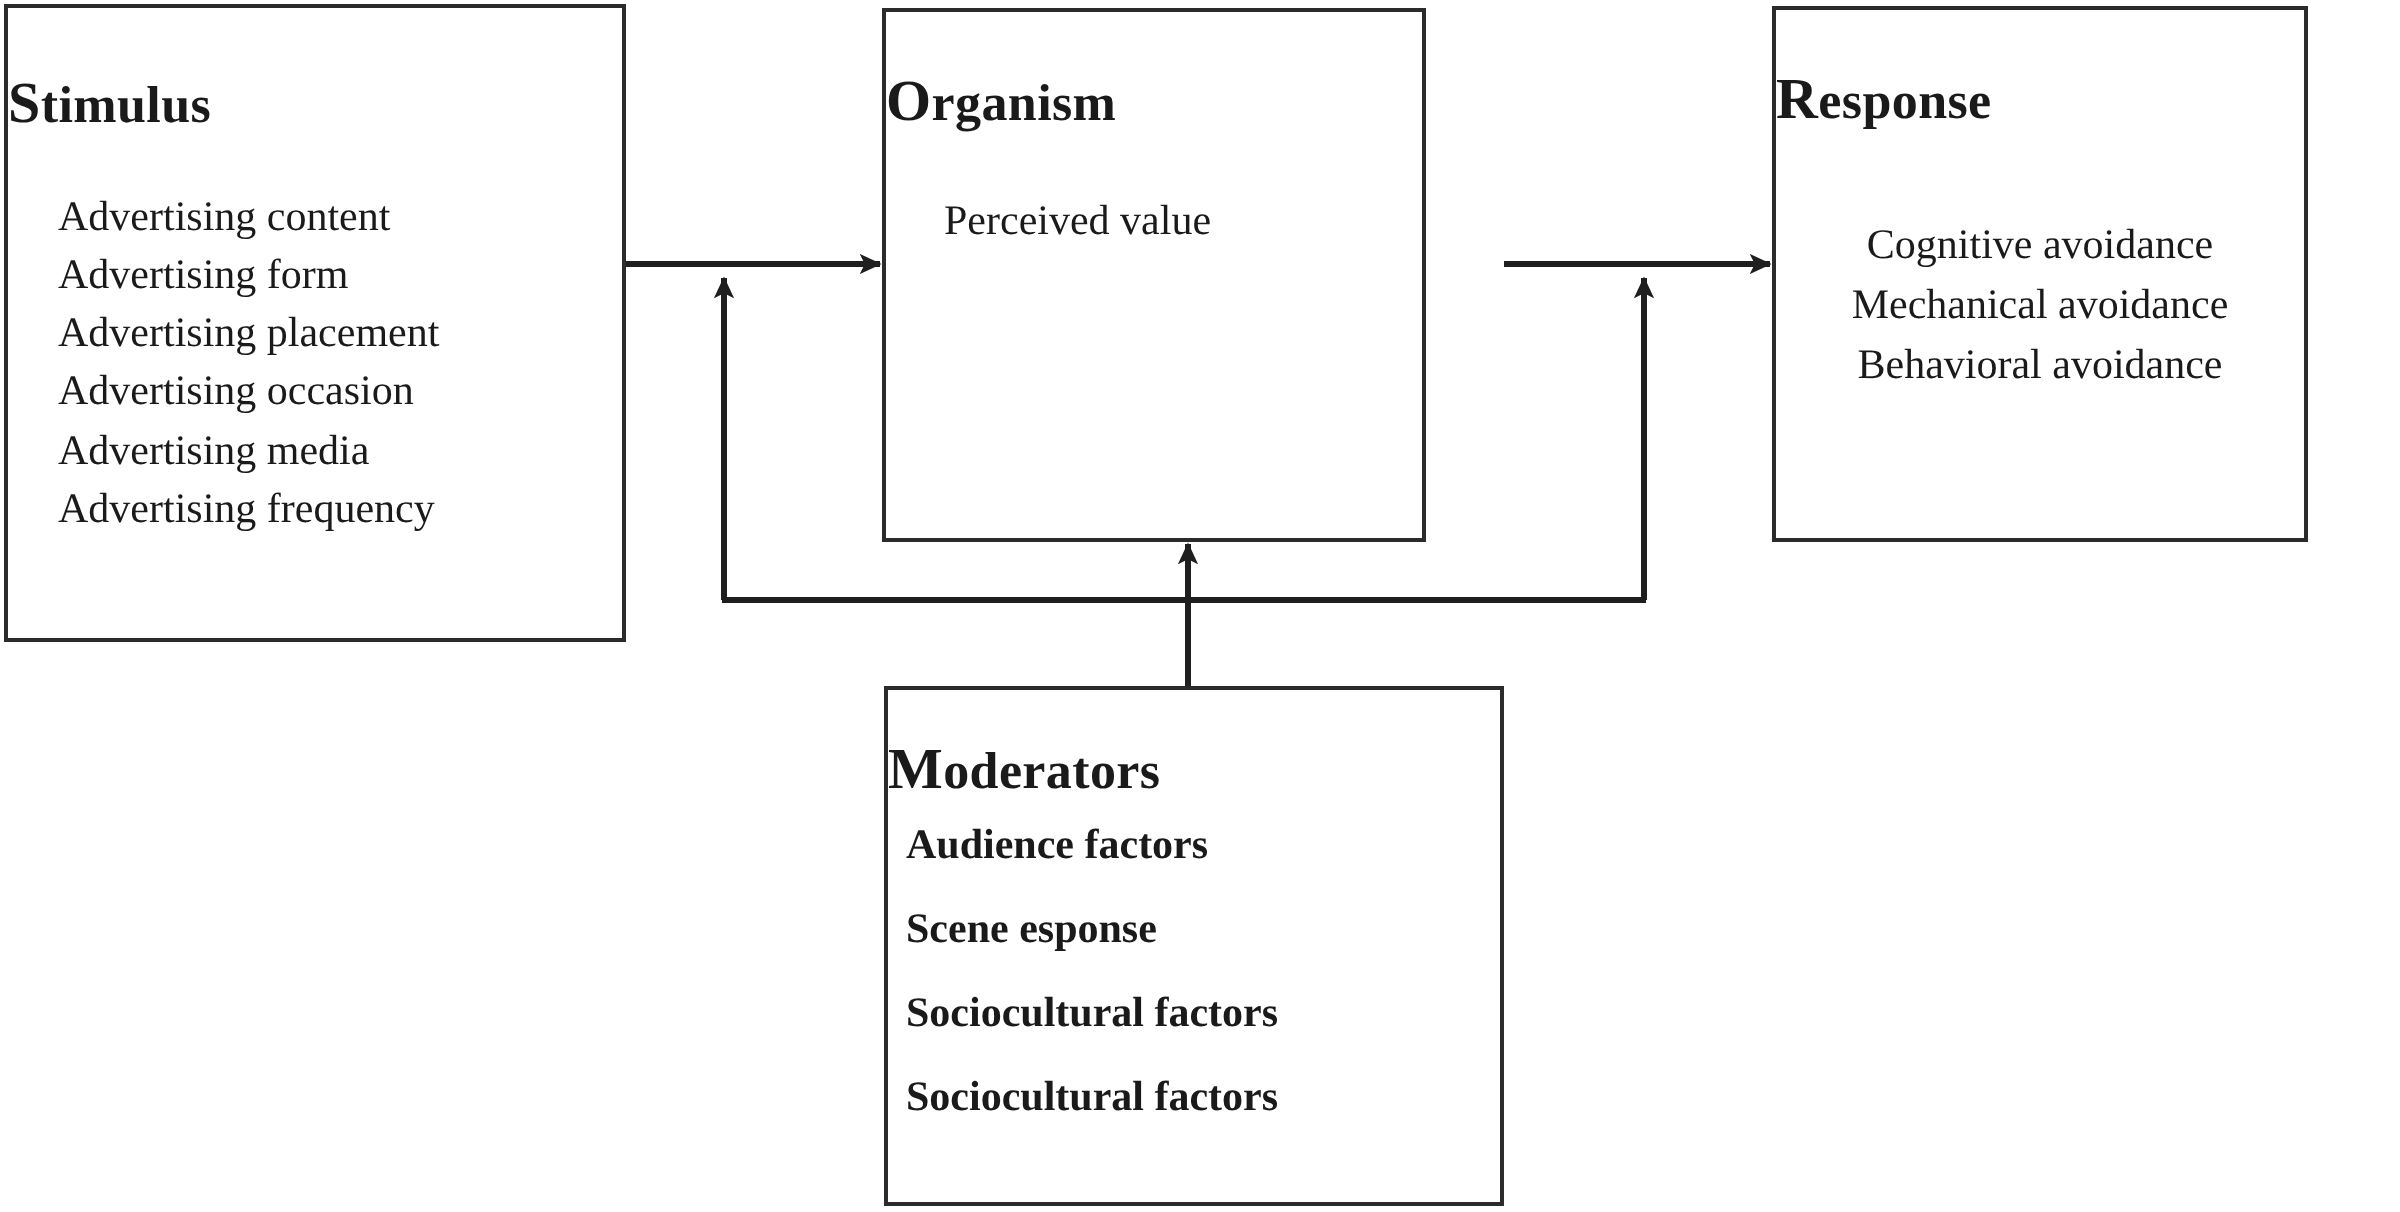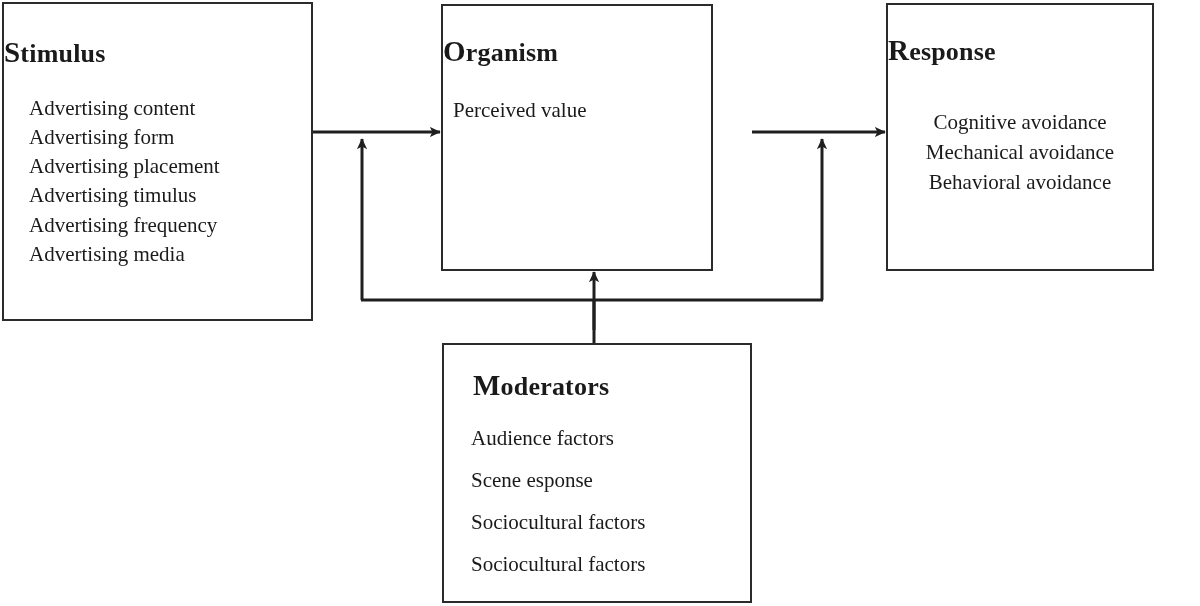--- a/index.html
+++ b/index.html
@@ -67,21 +67,21 @@
   
   #box-organism {
     left: 441px;
     top: 4px;
     width: 272px;
     height: 267px;
   }
   #box-organism .node-title { margin-top: 30px; }
   #box-organism .node-items {
     margin-top: 32px;
-    padding-left: 10px;
+    padding-left: 29px;
     line-height: 1.0;
   }
   #box-organism .node-items .item { margin-bottom: 24px; }
 
   
   #box-response {
     left: 886px;
     top: 3px;
     width: 268px;
     height: 268px;
@@ -93,25 +93,26 @@
     line-height: 1.44;
   }
 
   
   #box-moderators {
     left: 442px;
     top: 343px;
     width: 310px;
     height: 260px;
   }
-  #box-moderators .node-title { margin-top: 25px; margin-left: 29px; }
+  #box-moderators .node-title { margin-top: 25px; }
   #box-moderators .node-items {
-    margin-top: 26px;
-    padding-left: 27px;
+    margin-top: 10px;
+    padding-left: 9px;
     line-height: 1.0;
+    font-weight: bold;
   }
   #box-moderators .node-items .item { margin-bottom: 21px; }
 </style>
 </head>
 <body>
 
 <div id="diagram-root">
 
   <svg id="connectors" viewBox="0 0 1200 606" xmlns="http://www.w3.org/2000/svg">
     <defs>
@@ -136,23 +137,23 @@
   </svg>
 
   <div class="node-box" id="box-stimulus">
     <div class="node-title">
       <span class="cap">S</span><span>timulus</span>
     </div>
     <div class="node-items">
       <div class="item">Advertising content</div>
       <div class="item">Advertising form</div>
       <div class="item">Advertising placement</div>
-      <div class="item">Advertising timulus</div>
+      <div class="item">Advertising occasion</div>
+      <div class="item">Advertising media</div>
       <div class="item">Advertising frequency</div>
-      <div class="item">Advertising media</div>
     </div>
   </div>
 
   <div class="node-box" id="box-organism">
     <div class="node-title">
       <span class="cap">O</span><span>rganism</span>
     </div>
     <div class="node-items">
       <div class="item">Perceived value</div>
     </div>

